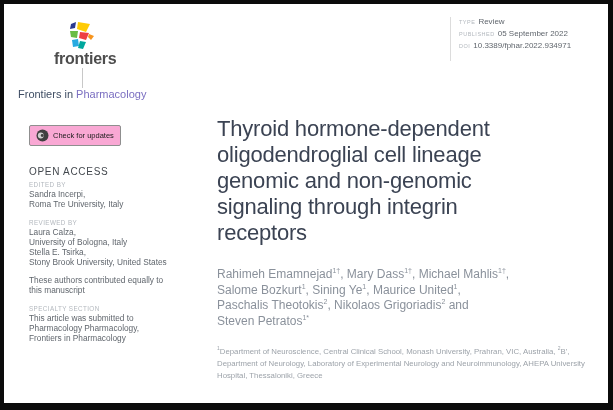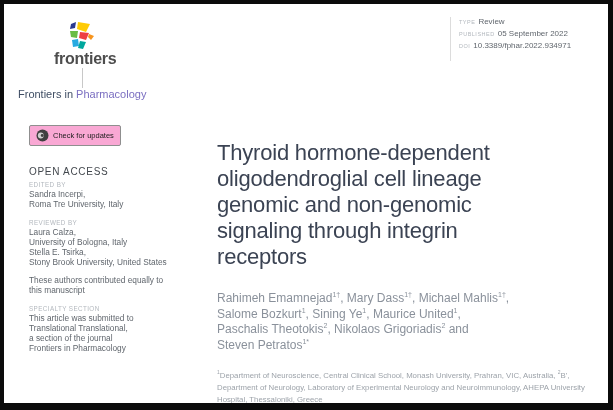--- a/index.html
+++ b/index.html
@@ -28,21 +28,21 @@
   .check-label{font-size:7.5px; color:#1c1c1c; white-space:nowrap;}
   
   .sidebar{position:absolute; left:25px; top:162px; width:172px;}
   .open-access{font-size:10px; font-weight:normal; color:#43484e; letter-spacing:0.7px; margin-bottom:4px;}
   .sb-section{margin-bottom:9px;}
   .sb-label{font-size:6.3px; color:#b3b8be; letter-spacing:0.4px; margin-bottom:2px;}
   .sb-line{font-size:8.3px; line-height:9.9px; color:#60666d;}
   .received-line{position:absolute; left:25px; top:397px; font-size:8.3px; color:#60666d; white-space:nowrap;}
   .received-line .meta-label{font-size:6.3px;}
   
-  .main{position:absolute; left:213px; top:136px; width:372px;}
+  .main{position:absolute; left:213px; top:112px; width:372px;}
   .title{font-size:22px; line-height:26px; color:#3b4353; font-weight:500;
     letter-spacing:-0.2px; white-space:pre-line;}
   .authors{margin-top:21px; font-size:12px; line-height:15.5px; color:#8a919b; font-weight:500;}
   .authors sup{font-size:7px; line-height:0;}
   .affil{margin-top:17px; font-size:7.8px; line-height:12px; color:#9da3aa;}
   .affil sup{font-size:5px; line-height:0;}
 </style>
 </head>
 <body>
 
@@ -94,22 +94,21 @@
           <div class="sb-line">Stella E. Tsirka,</div>
           <div class="sb-line">Stony Brook University, United States</div>
         </div>
         <div class="sb-section">
           <div class="sb-line">These authors contributed equally to</div>
           <div class="sb-line">this manuscript</div>
         </div>
         <div class="sb-section">
           <div class="sb-label">SPECIALTY SECTION</div>
           <div class="sb-line">This article was submitted to</div>
-          <div class="sb-line">Translational Translational,</div>
-          <div class="sb-line">a section of the journal</div>
+          <div class="sb-line">Pharmacology Pharmacology,</div>
           <div class="sb-line">Frontiers in Pharmacology</div>
         </div>
       </div>
   </div>
   <div class="received-line">
     <span class="meta-label">RECEIVED</span><span>03 May 2022</span>
   </div>
 
   <div class="main">
     <div class="title">Thyroid hormone-dependent

